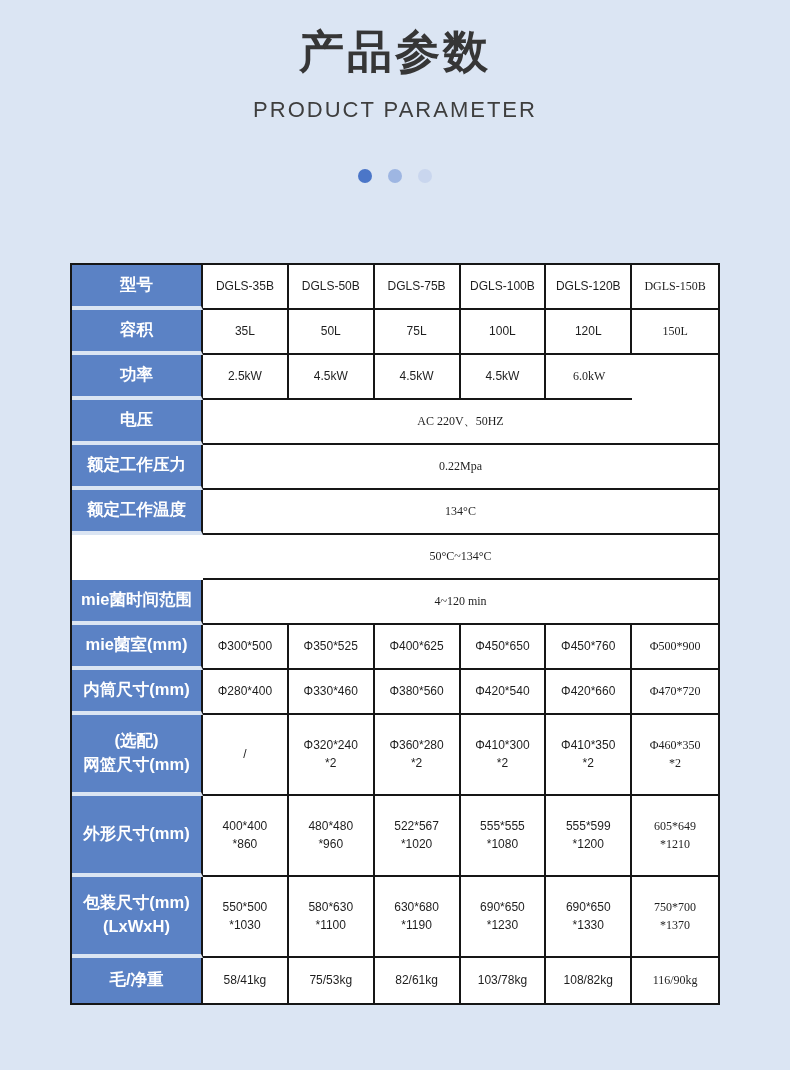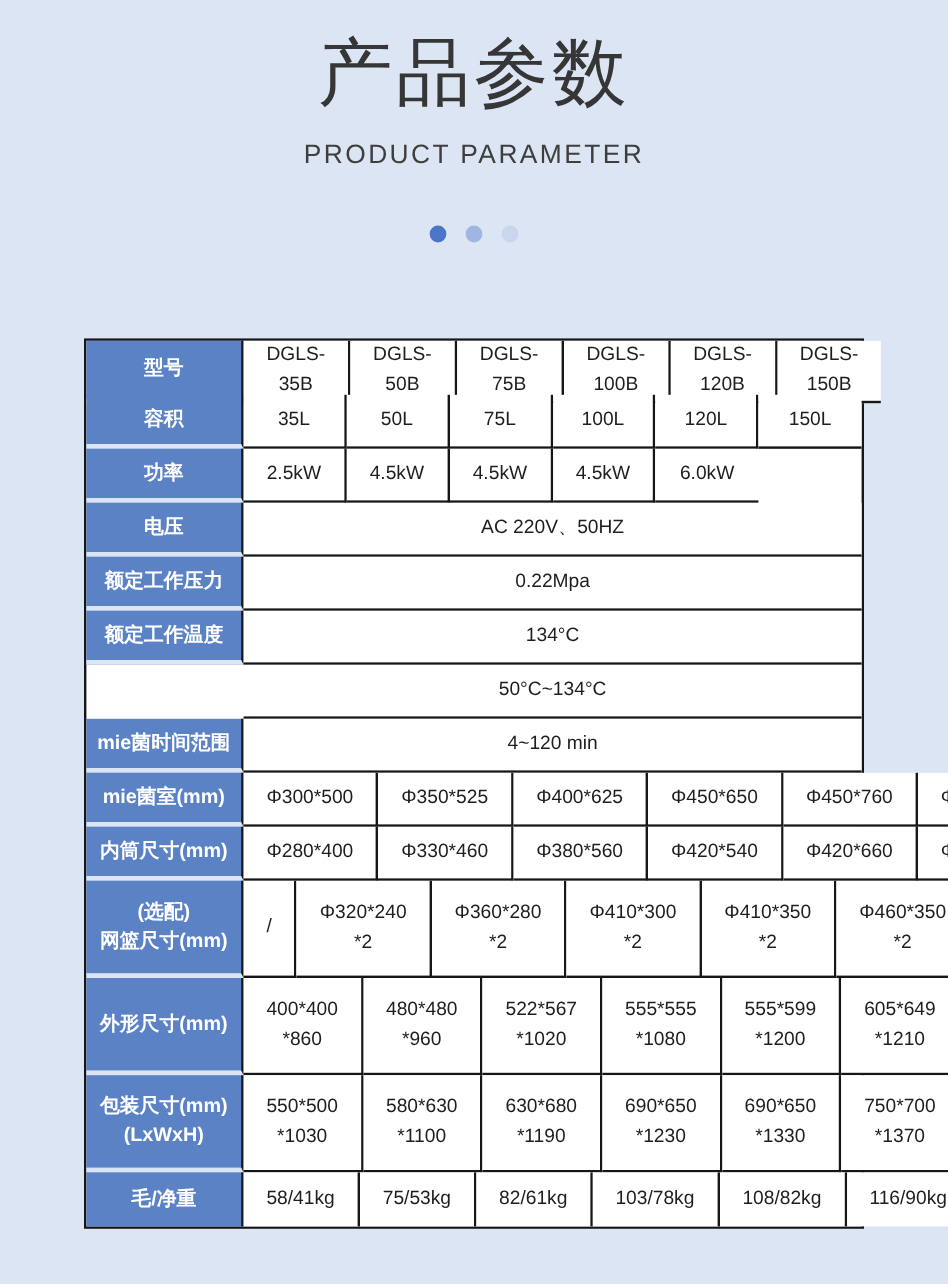--- a/index.html
+++ b/index.html
@@ -15,21 +15,21 @@
   html,body{width:790px;}
   body{
     width:790px;height:1070px;
     background:var(--bg);
     font-family:"Liberation Sans","DejaVu Sans",sans-serif;
     overflow:hidden;
   }
   .page{width:790px;height:1070px;display:flex;flex-direction:column;align-items:center;}
   .header{width:100%;text-align:center;padding-top:26px;}
   .title{
-    font-size:62px;font-weight:400;color:var(--title-text);
+    font-size:45px;font-weight:700;color:var(--title-text);
     letter-spacing:3px;line-height:1.15;
   }
   .subtitle{
     margin-top:19px;font-size:22px;color:#3e3e3e;
     letter-spacing:2px;font-weight:400;
   }
   .dots{margin-top:46px;display:flex;justify-content:center;gap:16px;}
   .dot{width:14px;height:14px;border-radius:50%;display:inline-block;}
   
   .spec-table{
@@ -55,29 +55,29 @@
     display:flex;align-items:center;justify-content:center;text-align:center;
     border-right:2px solid var(--border);
     border-bottom:4px solid var(--bg);
     white-space:pre-line;
     line-height:1.45;
     padding:0 2px;
   }
   .cell{
     background:var(--cell-bg);
     color:var(--cell-text);
-    font-size:16px;
+    font-size:12px;
     display:flex;align-items:center;justify-content:center;text-align:center;
     border-right:2px solid var(--border);
     border-bottom:2px solid var(--border);
     white-space:pre-line;
     line-height:1.55;
-    padding:0 19px;
-  }
-  .cell:last-child{border-right:none;}
+    padding:0 6px;
+  }
+  .cell:last-child{border-right:none;font-family:Liberation Serif, serif;}
   .cell.span-cell{grid-column:2 / span 6;}
 </style>
 </head>
 <body>
 
 <div class="page">
   <div class="header">
     <div class="title">产品参数</div>
     <div class="subtitle">PRODUCT PARAMETER</div>
     <div class="dots">

